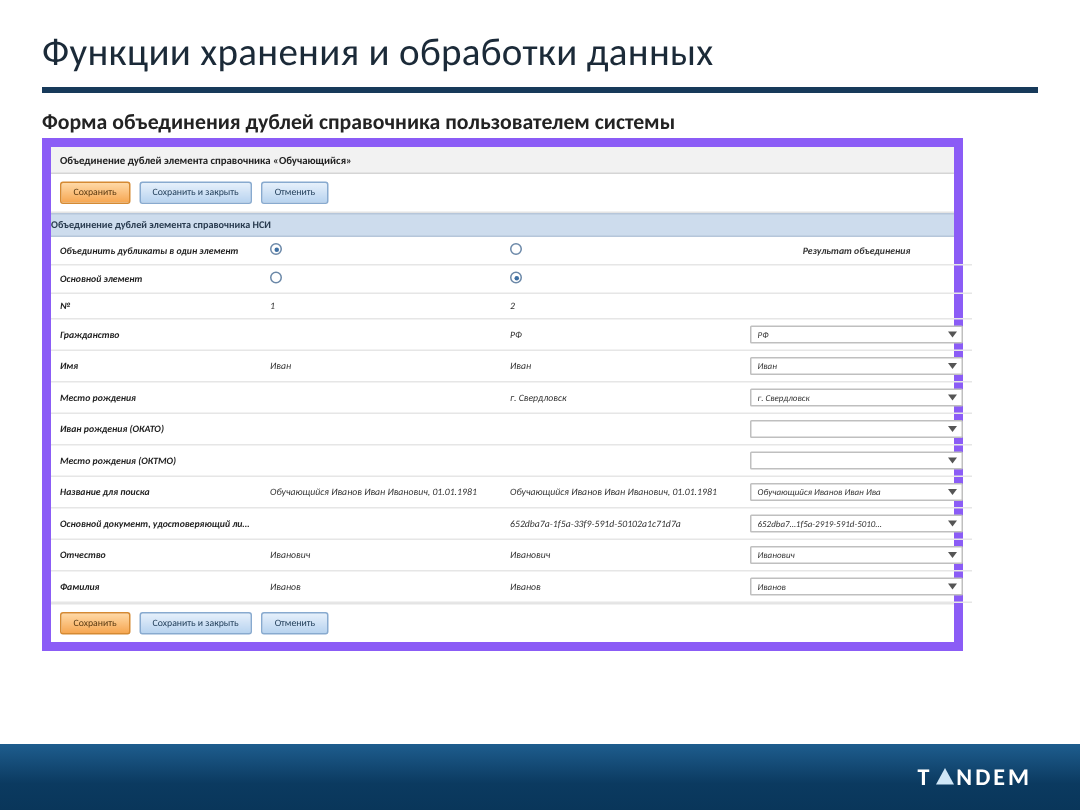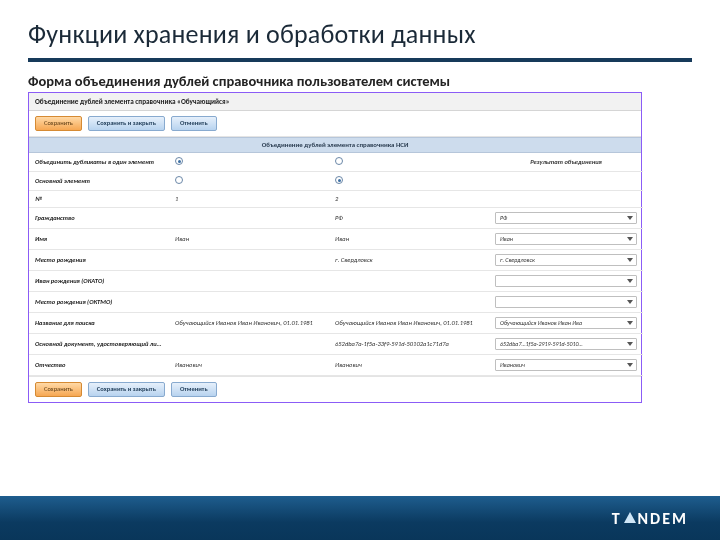--- a/index.html
+++ b/index.html
@@ -24,21 +24,21 @@
     margin: 8px 0 10px 0;
   }
   .subtitle {
     font-size: 14.5px;
     color: #232323;
     font-weight: 700;
     margin-bottom: 2px;
   }
   .screenshot {
     width: 614px;
-    border: 1px solid #8b5cf6;
+    border: 6px solid #8b5cf6;
     background: #fff;
     font-size: 7px;
     color: #222;
   }
   .ss-header {
     background: #f2f2f2;
     border-bottom: 1px solid #d5d5d5;
     padding: 4px 6px;
     font-weight: 700;
     font-size: 7.2px;
@@ -60,27 +60,26 @@
   }
   .btn-orange {
     background: linear-gradient(#ffd9a6, #f6a752);
     border-color: #d58a33;
     color: #5a3a12;
   }
   .btn-blue {
     background: linear-gradient(#e6f0fb, #b8d3ef);
     border-color: #88aacf;
     color: #1e3b57;
-    font-weight: bold;
   }
   .band {
     background: #cddced;
     border-top: 1px solid #b6c6da;
     border-bottom: 1px solid #b6c6da;
-    text-align: center;
+    text-align: left;
     font-weight: 700;
     padding: 3px 0;
     font-size: 6.8px;
     color: #2a3c50;
   }
   table.grid {
     width: 100%;
     border-collapse: collapse;
     table-layout: fixed;
     font-style: italic;
@@ -297,20 +296,31 @@
             <td class="label">Отчество</td>
             <td class="col">Иванович</td>
             <td class="col">Иванович</td>
             <td class="res">
               <div class="sel">
                 <span>Иванович</span>
                 <span class="arrow"></span>
               </div>
             </td>
           </tr>
+          <tr>
+            <td class="label">Фамилия</td>
+            <td class="col">Иванов</td>
+            <td class="col">Иванов</td>
+            <td class="res">
+              <div class="sel">
+                <span>Иванов</span>
+                <span class="arrow"></span>
+              </div>
+            </td>
+          </tr>
         </tbody>
     </table>
 
     <div class="btn-row" style="border-top:1px solid #e4e4e4;border-bottom:none;">
       <div class="btn btn-orange">Сохранить</div>
       <div class="btn btn-blue">Сохранить и закрыть</div>
       <div class="btn btn-blue">Отменить</div>
     </div>
   </div>
 </div>

